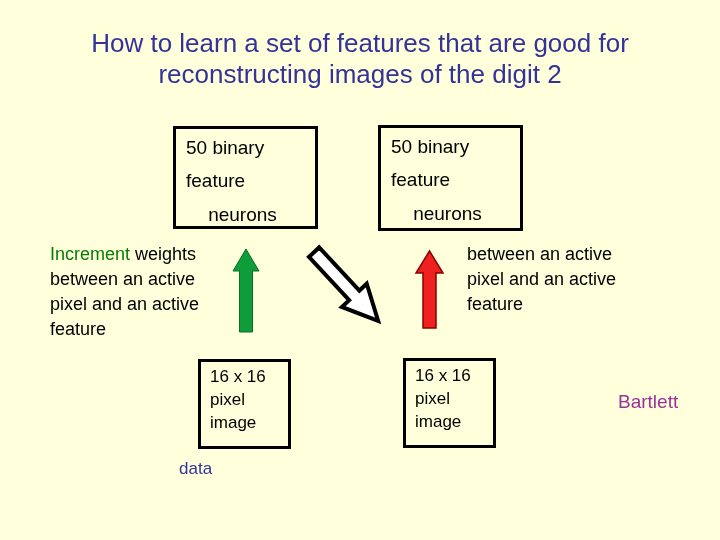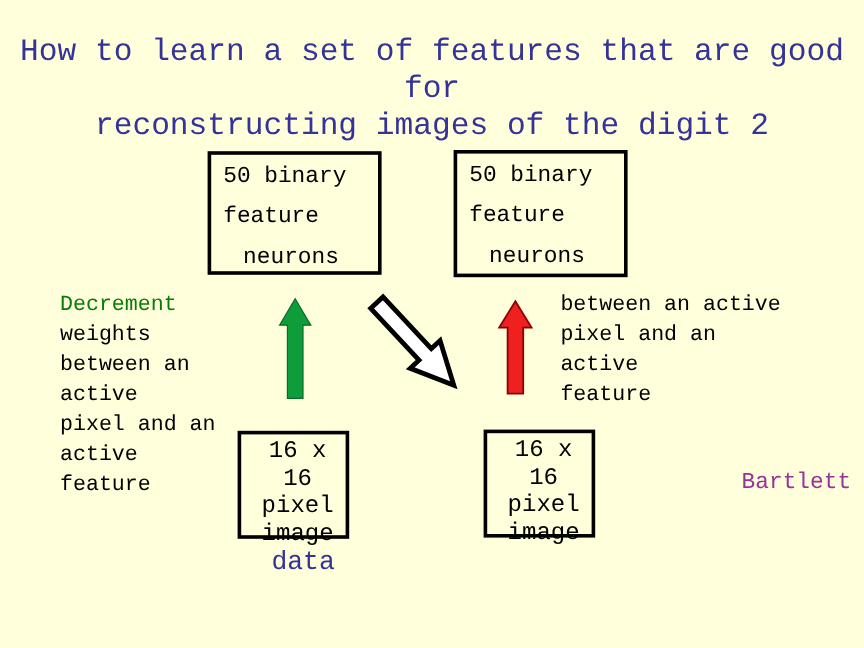--- a/index.html
+++ b/index.html
@@ -9,21 +9,20 @@
     height: 540px;
     overflow: hidden;
     font-family: "Liberation Sans", sans-serif;
     background: var(--background, #FFFFDB);
   }
   .slide {
     position: relative;
     width: 720px;
     height: 400px;
     background: var(--background, #FFFFDB);
-    font-family: Liberation Mono, monospace;
   }
   .abs { position: absolute; }
 
   .title {
     top: 28px;
     left: 0;
     width: 720px;
     text-align: center;
     color: var(--title_navy, #333399);
     font-size: 26px;
@@ -41,38 +40,37 @@
     height: 103px;
     font-size: 19px;
     line-height: 33px;
     padding: 2px 16px 0 10px;
   }
   .feature-box .line3 { margin-top: 1px; text-align: center; }
 
   .pixel-box {
     width: 93px;
     height: 90px;
-    font-size: 20px;
+    font-size: 17px;
     line-height: 23px;
     padding: 3px 2px 0 9px;
-    text-align: center;
   }
   .pixel-box .line3 { }
 
   .note {
     font-size: 18px;
     line-height: 25px;
     color: #000000;
   }
   .note .hl-green { color: var(--increment_green, #077C07); }
   .note .hl-red { color: var(--decrement_red, #DD2211); }
 
   .caption {
-    text-align: right;
-    font-size: 22px;
+    text-align: left;
+    font-size: 17px;
     line-height: 19px;
     color: #000000;
   }
   .caption .cap-title { color: var(--title_navy, #333399); }
 
   .credit {
     font-size: 19px;
     color: var(--credit_magenta, #9B3297);
   }
 
@@ -94,21 +92,21 @@
     <div class="line3">neurons</div>
   </div>
 
   <div class="abs outline-box feature-box" style="left:378px; top:125px; height:106px;">
     <div>50 binary</div>
     <div>feature</div>
     <div class="line3">neurons</div>
   </div>
 
   <div class="abs note" style="left:50px; top:242px; width:180px;">
-    <div><span class="hl-green">Decrement</span><span> weights</span></div>
+    <div><span class="hl-green">Increment</span><span> weights</span></div>
     <div>between an active</div>
     <div>pixel and an active</div>
     <div>feature</div>
   </div>
 
   <div class="abs note" style="left:467px; top:242px; width:185px;">
     <div>between an active</div>
     <div>pixel and an active</div>
     <div>feature</div>
   </div>

